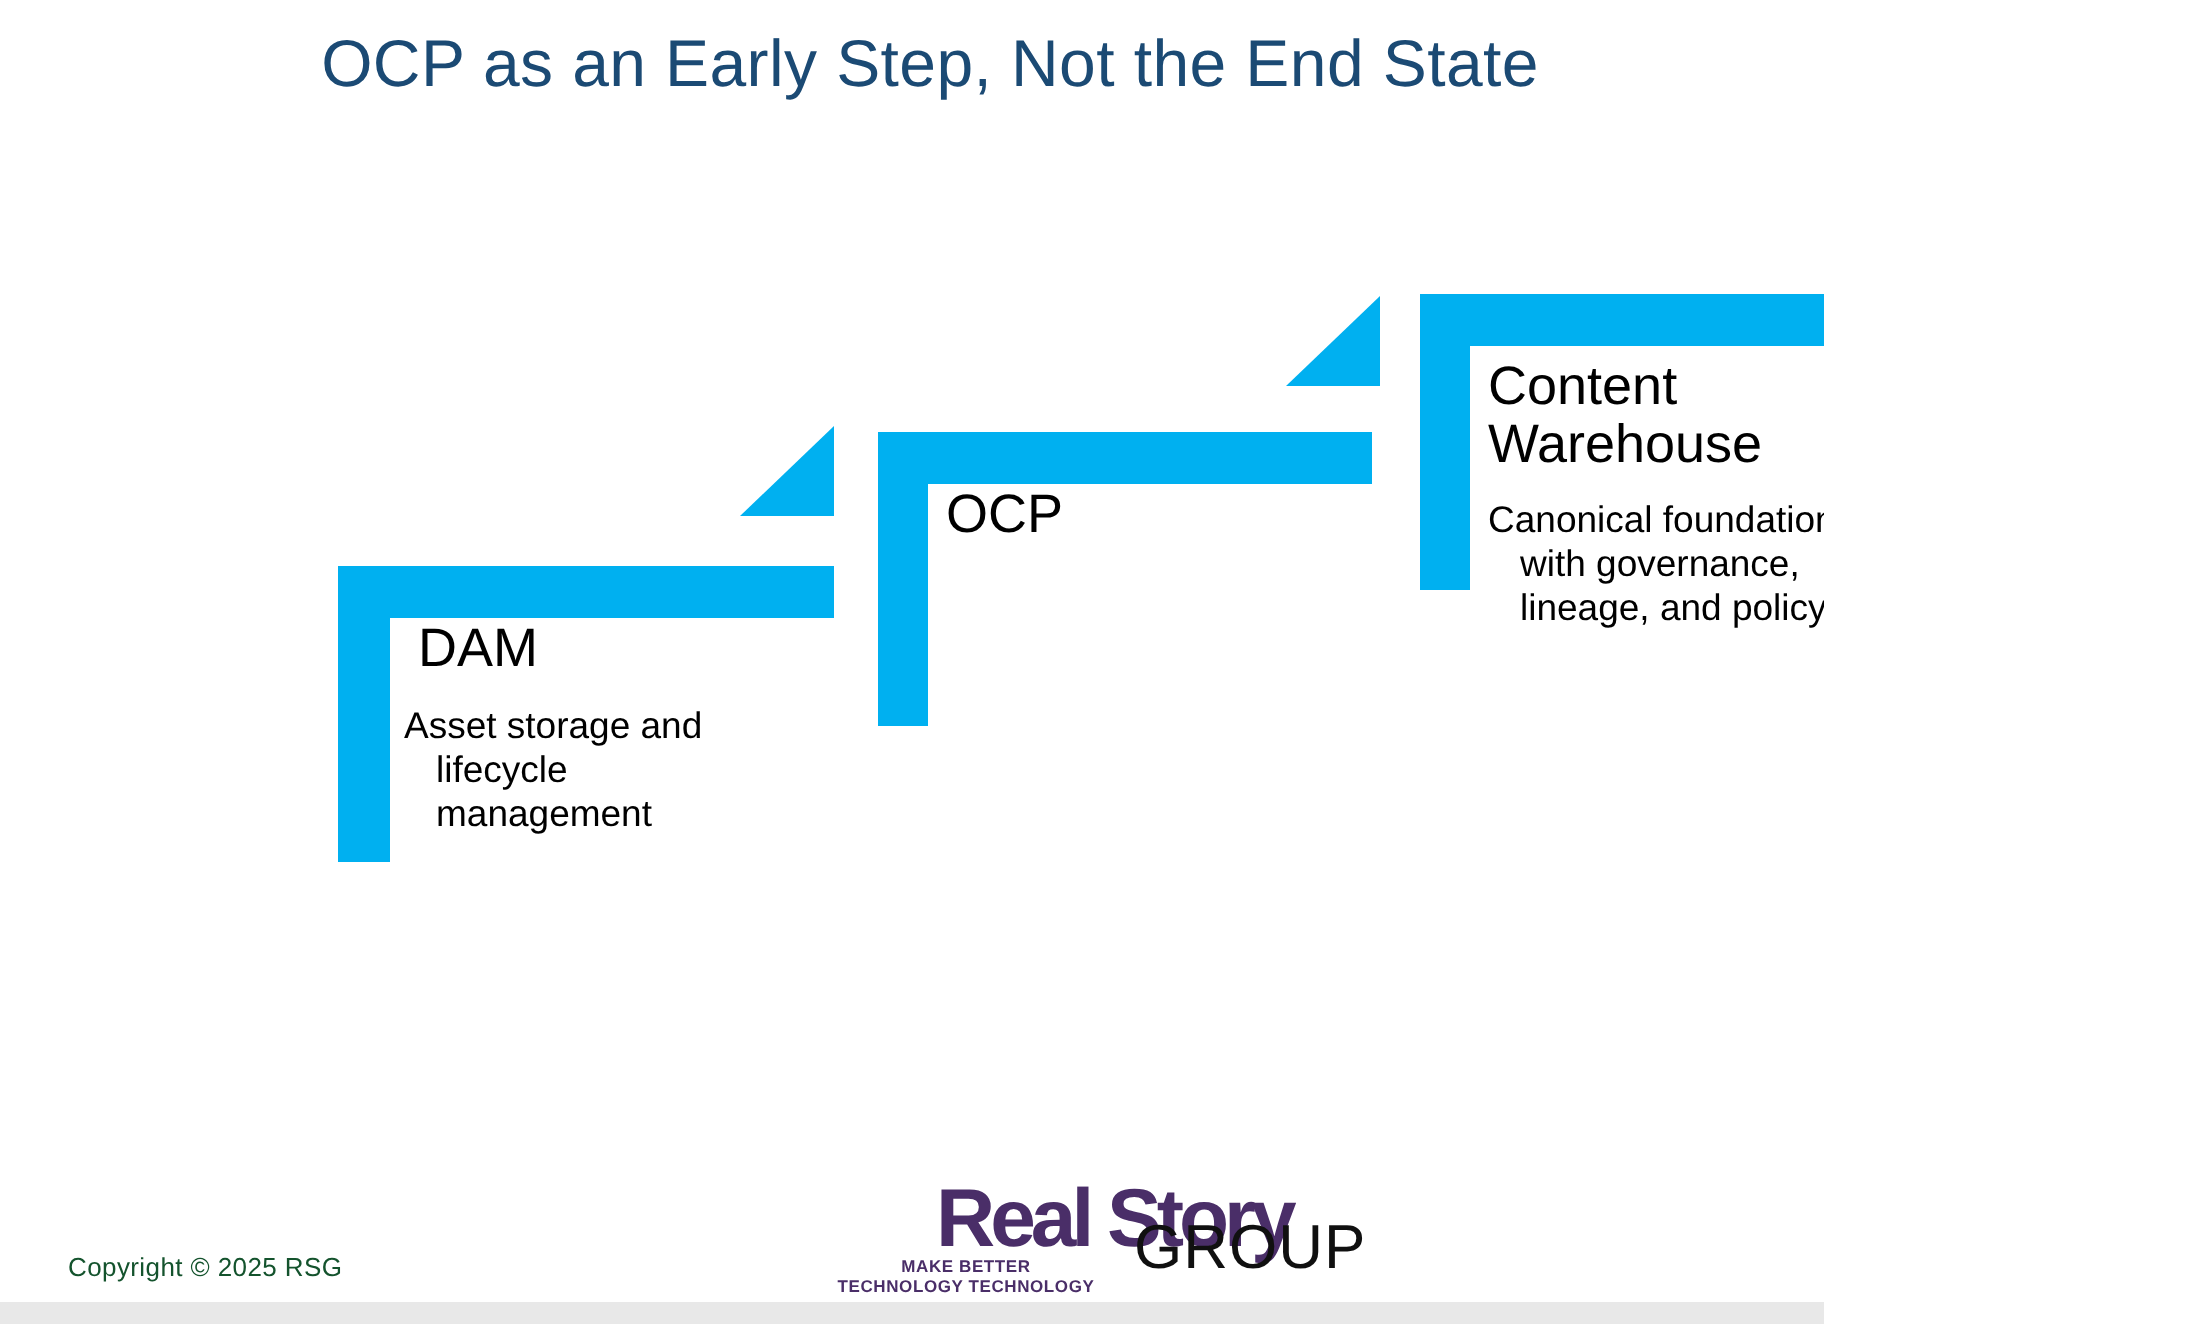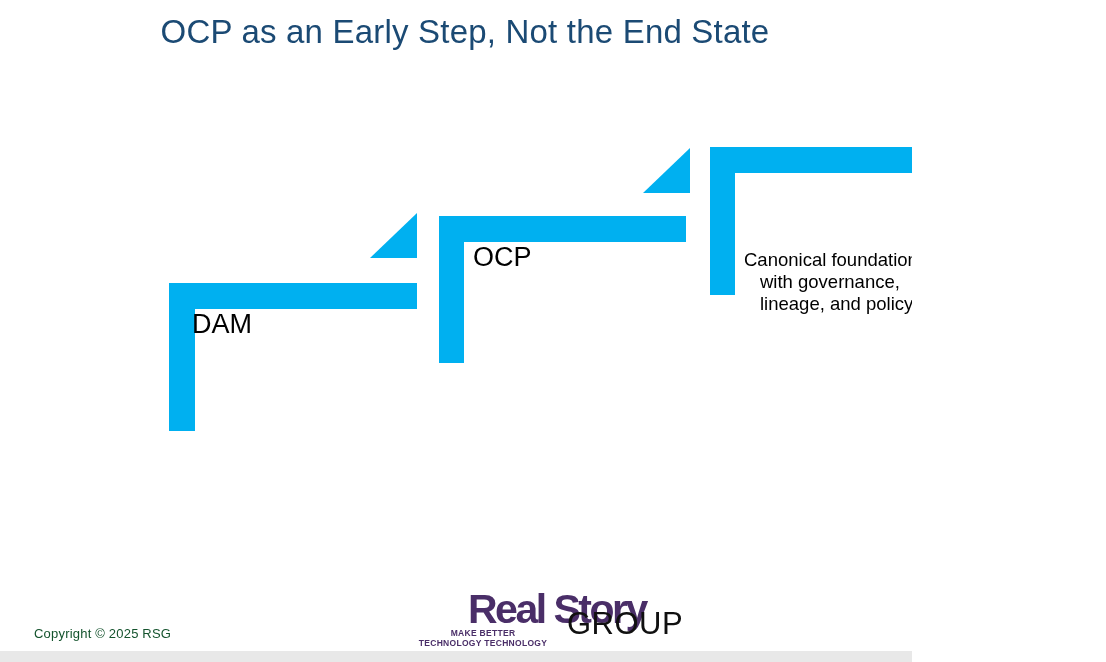--- a/index.html
+++ b/index.html
@@ -55,21 +55,21 @@
   .tri-1 { left: 370px; top: 213px; }
   .tri-2 { left: 643px; top: 148px; }
 
   .step-title {
     position: absolute;
     color: var(--body-text);
     font-size: 27px;
     line-height: 29px;
     font-weight: 400;
   }
-  .dam-title { left: 192px; top: 310px; }
+  .dam-title { left: 209px; top: 310px; }
   .ocp-title { left: 473px; top: 243px; text-align: center; }
   .cw-title  { left: 744px; top: 179px; width: 210px; }
 
   .step-desc {
     position: absolute;
     color: var(--body-text);
     font-size: 18.5px;
     line-height: 22px;
     padding-left: 16px;
     text-indent: -16px;
@@ -131,31 +131,33 @@
 </head>
 <body>
 
 <div class="slide">
 
   <h1 class="slide-title">OCP as an Early Step, Not the End State</h1>
 
   <div class="bar dam-top"></div>
   <div class="bar dam-left"></div>
   <div class="step-title dam-title">DAM</div>
+  <div class="step-desc dam-desc">Asset storage and lifecycle management</div>
 
   <div class="tri tri-1"></div>
 
   <div class="bar ocp-top"></div>
   <div class="bar ocp-left"></div>
   <div class="step-title ocp-title">OCP</div>
 
   <div class="tri tri-2"></div>
 
   <div class="bar cw-top"></div>
   <div class="bar cw-left"></div>
+  <div class="step-title cw-title">Content Warehouse</div>
   <div class="step-desc cw-desc">Canonical foundation with governance, lineage, and policy</div>
 
   <div class="copyright">Copyright © 2025 RSG</div>
 
   <div class="logo">
     <div class="logo-brand">Real Story</div>
     <div class="logo-tagline">
       <div>MAKE BETTER</div>
       <div>TECHNOLOGY TECHNOLOGY</div>
     </div>

